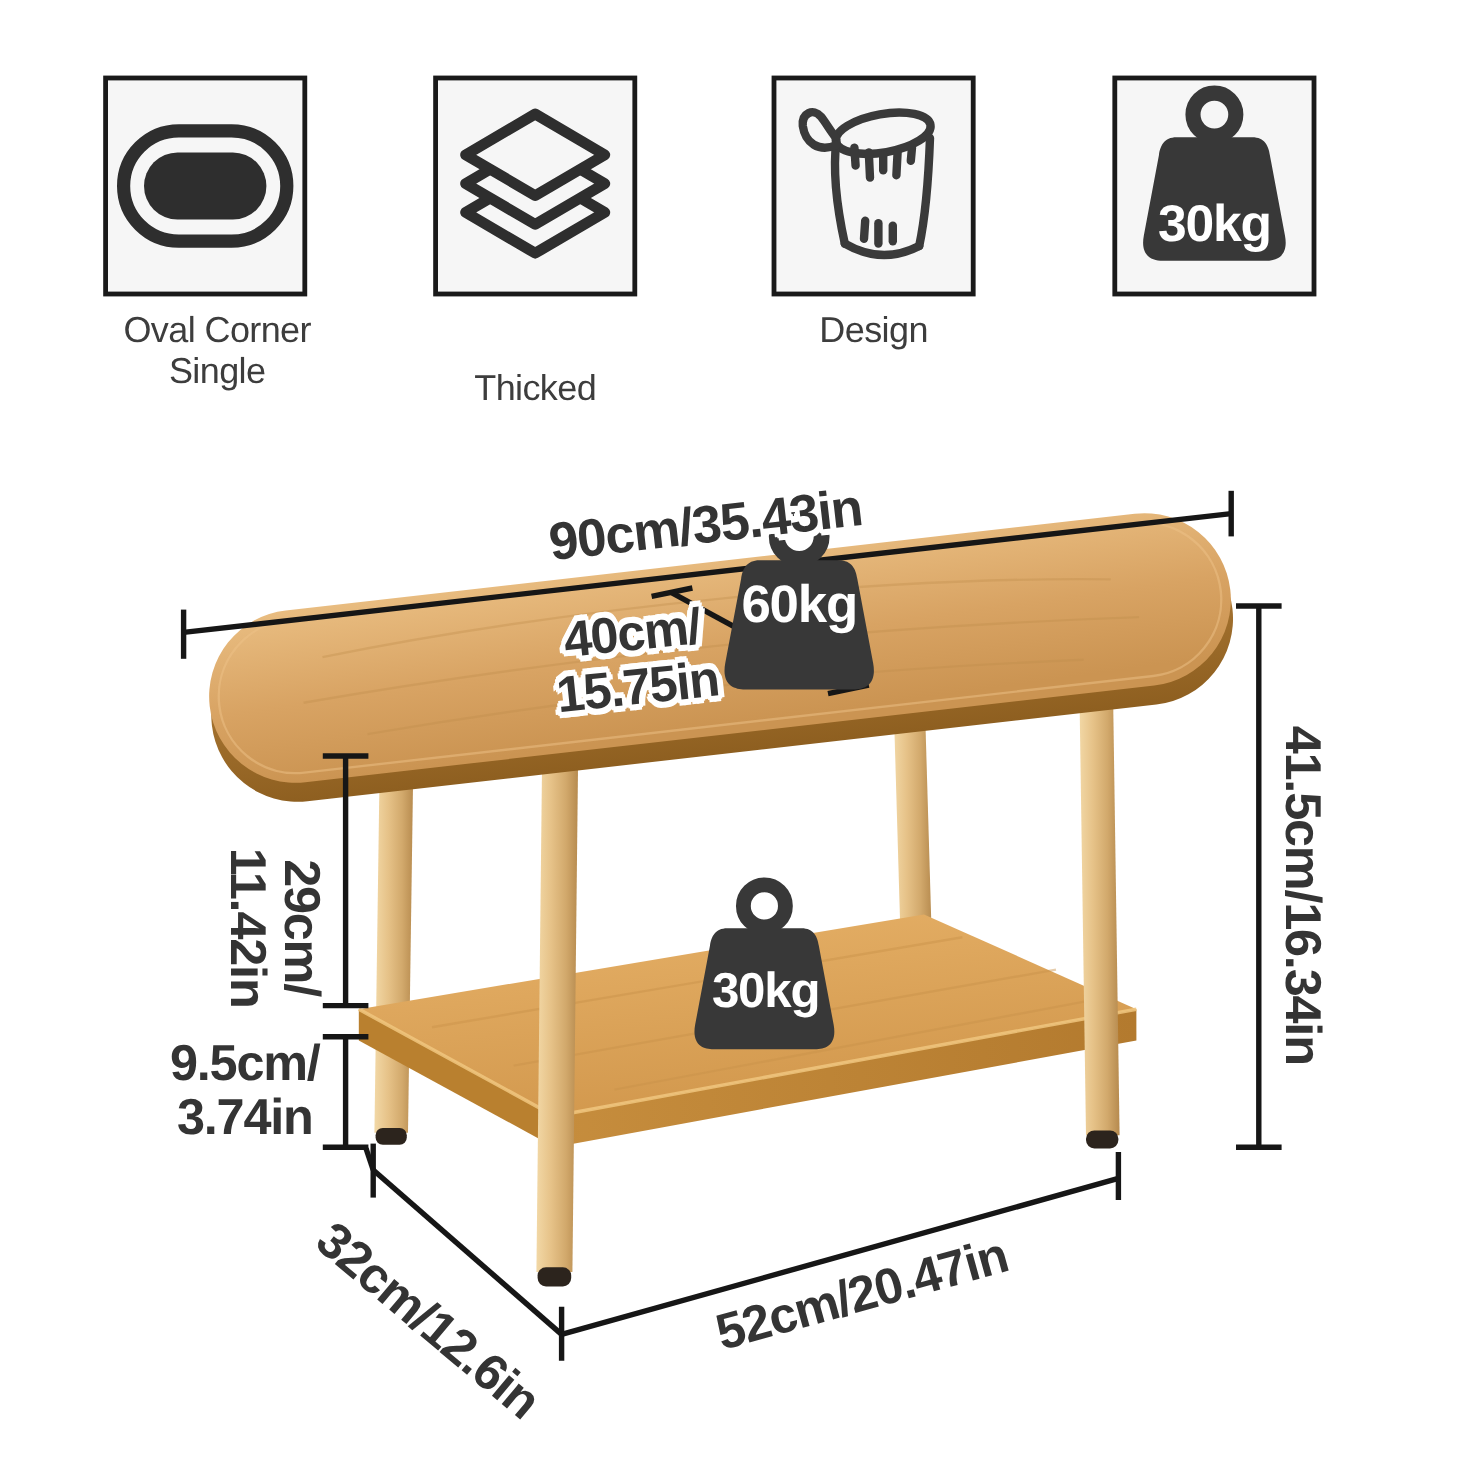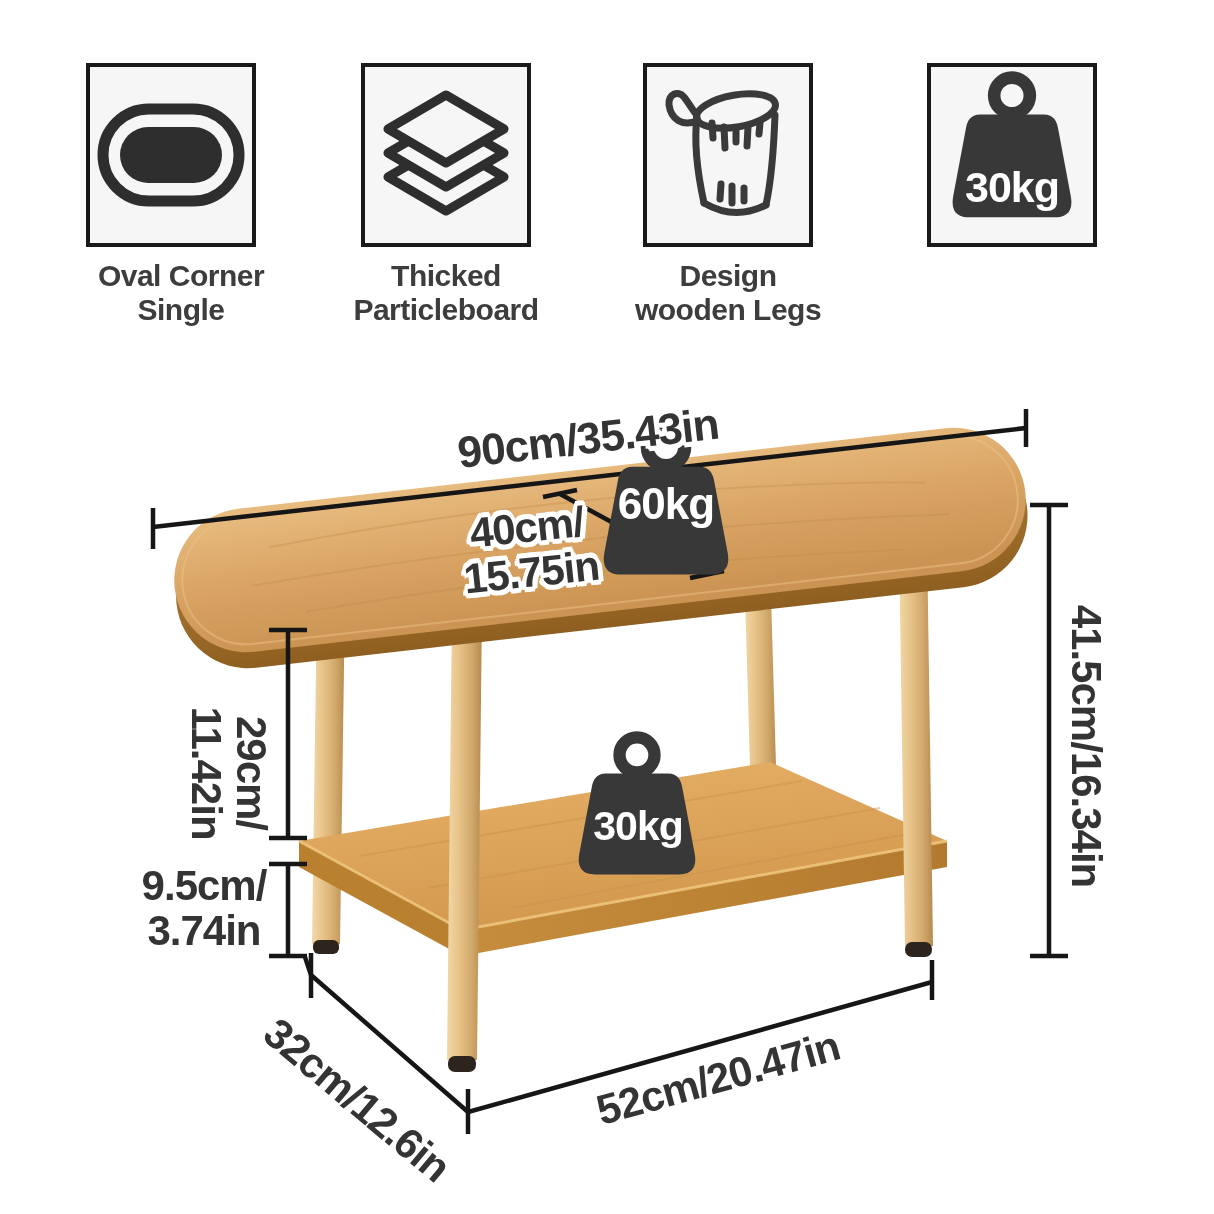--- a/index.html
+++ b/index.html
@@ -8,21 +8,21 @@
     font-family:"Liberation Sans",sans-serif;
   }
   
   .fbox{
     position:absolute;top:63px;width:170px;height:184px;background:#f6f6f6;
     border:4px solid #1a1a1a;box-sizing:border-box;
     display:flex;align-items:center;justify-content:center;
   }
   .fcap{
     position:absolute;top:259px;width:300px;text-align:center;
-    font-weight:bold;font-size:30px;line-height:34px;color:#3d3d3d;letter-spacing:-0.5px;
+    font-weight:normal;font-size:30px;line-height:34px;color:#3d3d3d;letter-spacing:-0.5px;
   }
   .fcap span{display:block;}
   
   .diagram{position:absolute;left:0;top:0;width:1214px;height:1214px;}
   .dim{
     position:absolute;font-weight:bold;color:#343434;font-size:42px;line-height:1.08;
     white-space:nowrap;text-align:center;letter-spacing:-1px;
   }
   .dim span{display:block;}
   .outl{
@@ -82,27 +82,25 @@
         <circle cx="0" cy="-70" r="17" fill="none" stroke="#383838" stroke-width="12"></circle>
         <path d="M -30,-52 L 30,-52 C 40,-52 43,-45 44,-38 L 56,26 C 59,42 50,46 41,46 L -41,46 C -50,46 -59,42 -56,26 L -44,-38 C -43,-45 -40,-52 -30,-52 Z" fill="#383838"></path>
       </g>
     </svg>
   </div>
 
   <div class="fcap" style="left:31px;">
       <span>Oval Corner</span>
       <span>Single</span>
     </div>
-  <div class="fcap" style="left:296px;">
+  <div class="fcap" style="left:296px;margin-top:48px;">
       <span>Thicked</span>
-      <span>Particleboard</span>
     </div>
   <div class="fcap" style="left:578px;">
       <span>Design</span>
-      <span>wooden Legs</span>
     </div>
   <div class="fcap" style="left:862px;">
     </div>
 
   <svg class="diagram" viewBox="0 0 1214 1214">
     <defs>
       <linearGradient id="legGrad" x1="0" y1="0" x2="1" y2="0">
         <stop offset="0" stop-color="#f2d8a6"></stop>
         <stop offset="0.35" stop-color="#e6c288"></stop>
         <stop offset="0.7" stop-color="#d2a96c"></stop>

